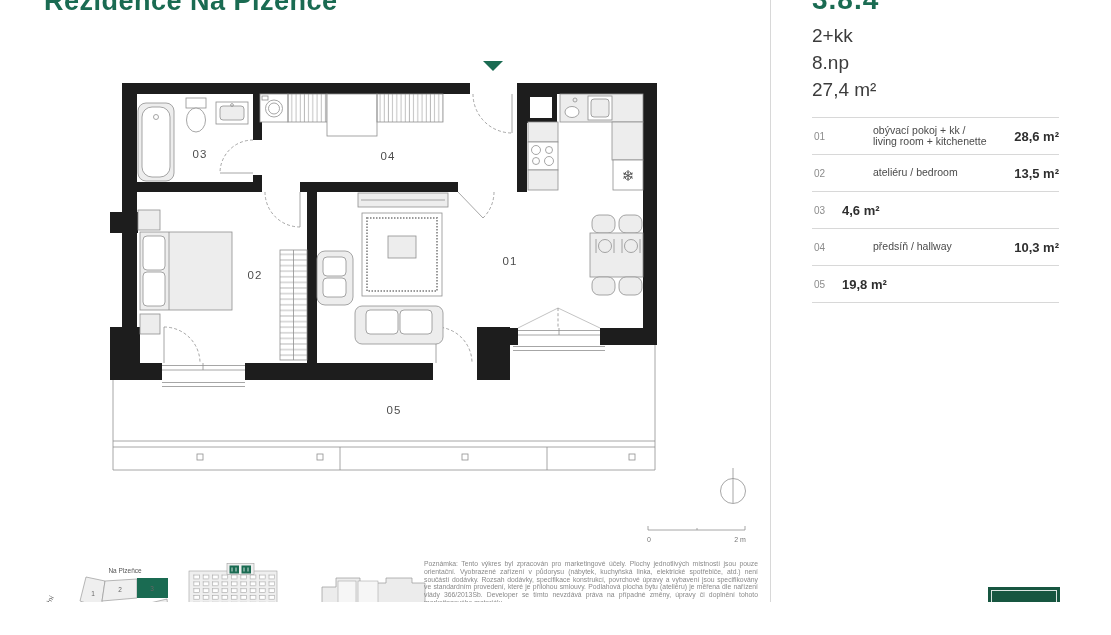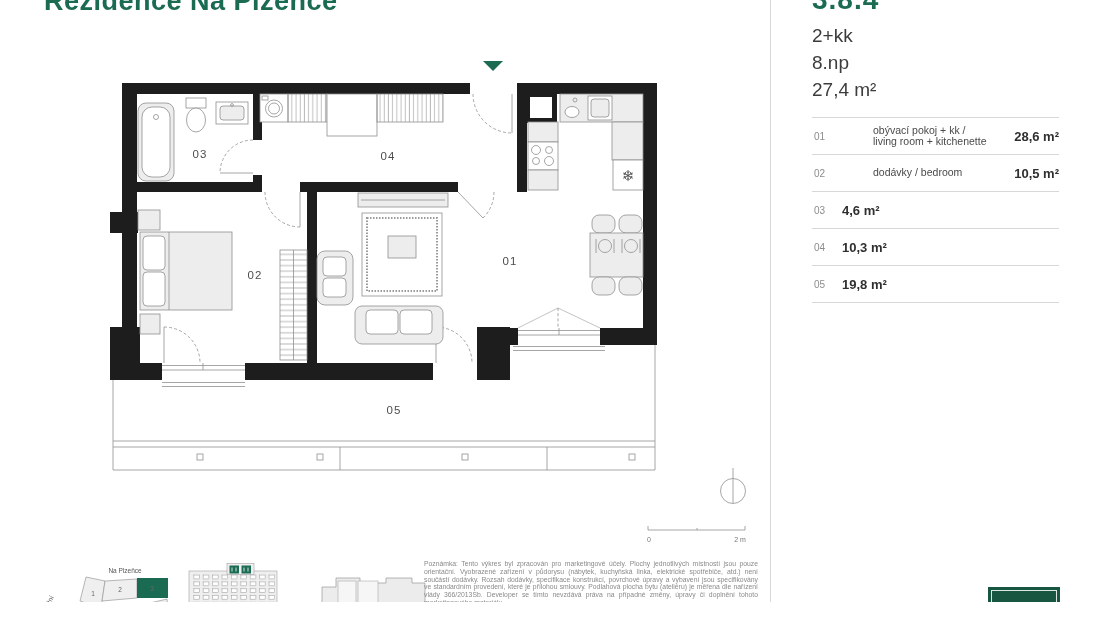--- a/index.html
+++ b/index.html
@@ -62,29 +62,30 @@
     <div class="room-row">
       <span class="room-num">01</span>
       <span class="room-name">
         <span>obývací pokoj + kk /</span><br>
         <span>living room + kitchenette</span>
       </span>
       <span class="room-area">28,6 m²</span>
     </div>
     <div class="room-row">
       <span class="room-num">02</span>
-      <span class="room-name">dodávky / bedroom</span>
-      <span class="room-area">10,5 m²</span>
+      <span class="room-name">ateliéru / bedroom</span>
+      <span class="room-area">13,5 m²</span>
     </div>
     <div class="room-row">
       <span class="room-num">03</span>
       <span class="room-area">4,6 m²</span>
     </div>
     <div class="room-row">
       <span class="room-num">04</span>
+      <span class="room-name">předsíň / hallway</span>
       <span class="room-area">10,3 m²</span>
     </div>
     <div class="room-row">
       <span class="room-num">05</span>
       <span class="room-area">19,8 m²</span>
     </div>
   </div>
 
   <div class="abs" id="divider"></div>
 

